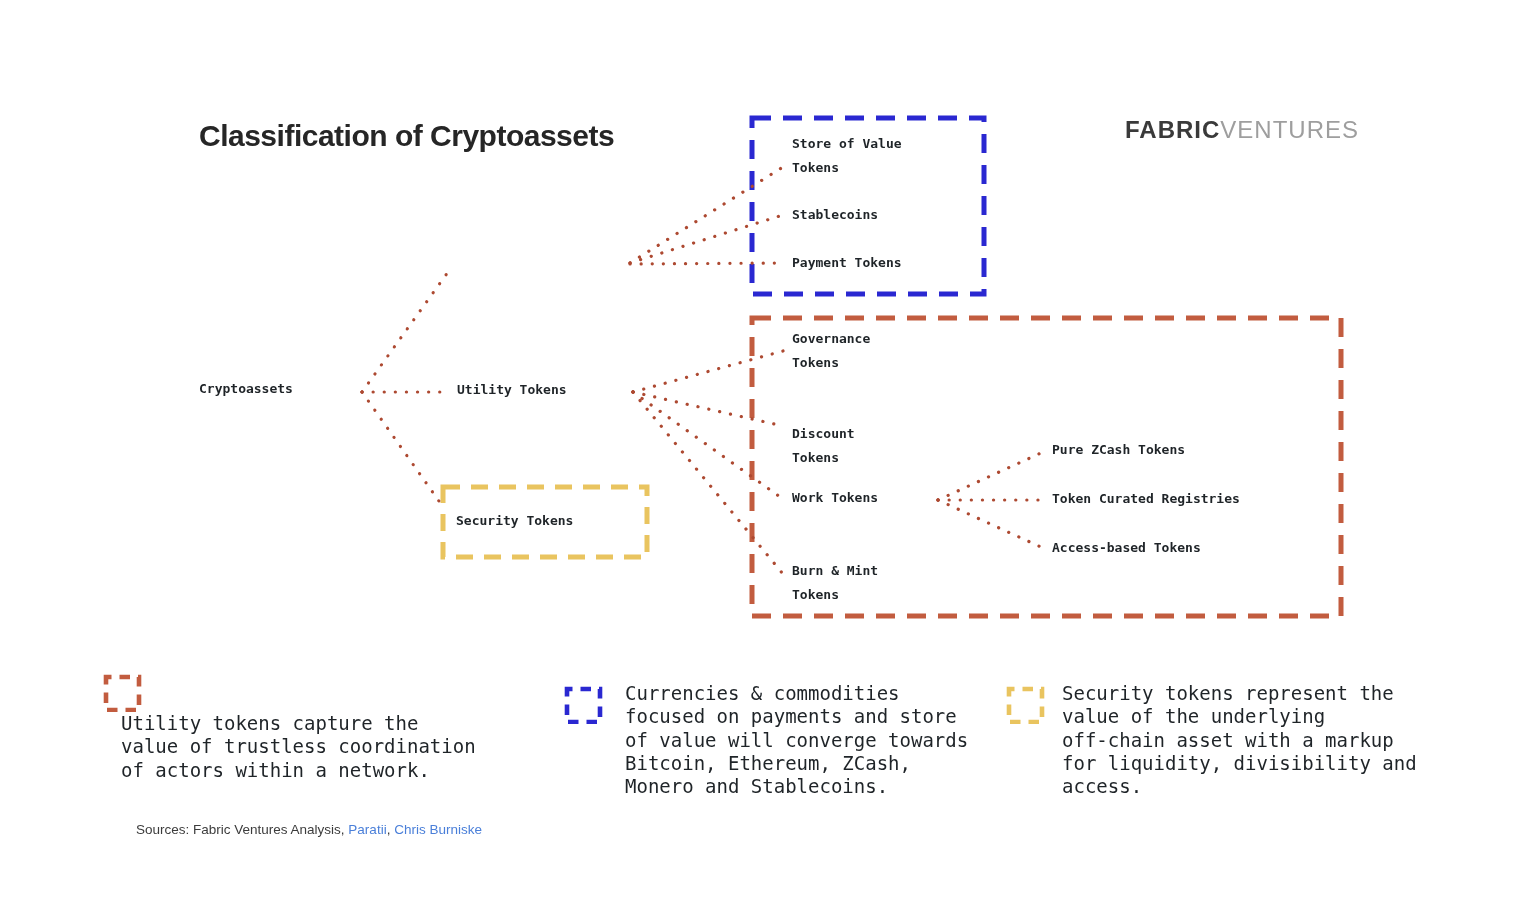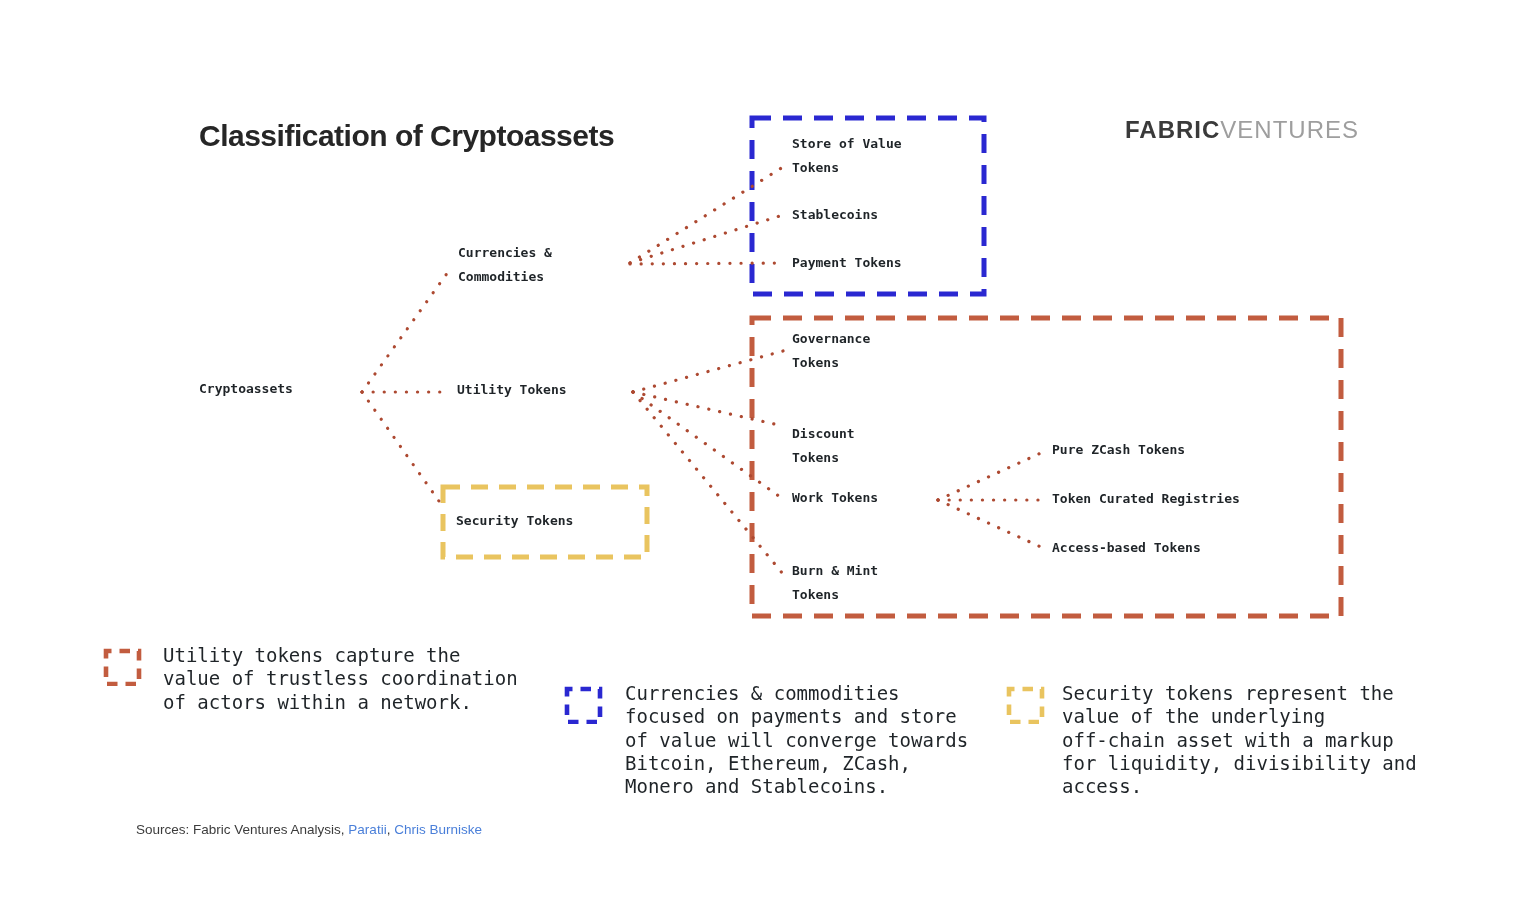--- a/index.html
+++ b/index.html
@@ -93,43 +93,41 @@
       <line class="dotline" x1="938" y1="500" x2="1043" y2="548"></line>
     </g>
   </svg>
 
   <div class="abs logo">
     <span class="primary">FABRIC</span><span class="secondary">VENTURES</span>
   </div>
   <div class="abs page-title">Classification of Cryptoassets</div>
 
   <div class="abs node" style="left:199px;top:377px;">Cryptoassets</div>
-  <div class="abs node" style="left:458px;top:241px;">Currencies &amp;
-Commodities</div>
   <div class="abs node" style="left:457px;top:378px;">Utility Tokens</div>
   <div class="abs node" style="left:456px;top:509px;">Security Tokens</div>
 
   <div class="abs node" style="left:792px;top:132px;">Store of Value
 Tokens</div>
   <div class="abs node" style="left:792px;top:203px;text-align:center;">Stablecoins</div>
   <div class="abs node" style="left:792px;top:251px;">Payment Tokens</div>
 
   <div class="abs node" style="left:792px;top:327px;">Governance
 Tokens</div>
   <div class="abs node" style="left:792px;top:422px;">Discount
 Tokens</div>
   <div class="abs node" style="left:792px;top:486px;">Work Tokens</div>
   <div class="abs node" style="left:792px;top:559px;">Burn &amp; Mint
 Tokens</div>
 
   <div class="abs node" style="left:1052px;top:438px;">Pure ZCash Tokens</div>
   <div class="abs node" style="left:1052px;top:487px;">Token Curated Registries</div>
   <div class="abs node" style="left:1052px;top:536px;">Access-based Tokens</div>
 
-  <div class="abs legend-item" style="left:101px;top:644px;">
+  <div class="abs legend-item" style="left:101px;top:670px;flex-direction:column;">
     <svg class="legend-glyph" width="42" height="42" viewBox="0 0 42 42">
       <rect class="lg orange" x="5" y="7" width="33" height="33"></rect>
     </svg>
     <div class="legend-text" style="margin-left:20px;">Utility tokens capture the
 value of trustless coordination
 of actors within a network.</div>
   </div>
 
   <div class="abs legend-item" style="left:562px;top:682px;">
     <svg class="legend-glyph" width="42" height="42" viewBox="0 0 42 42">

